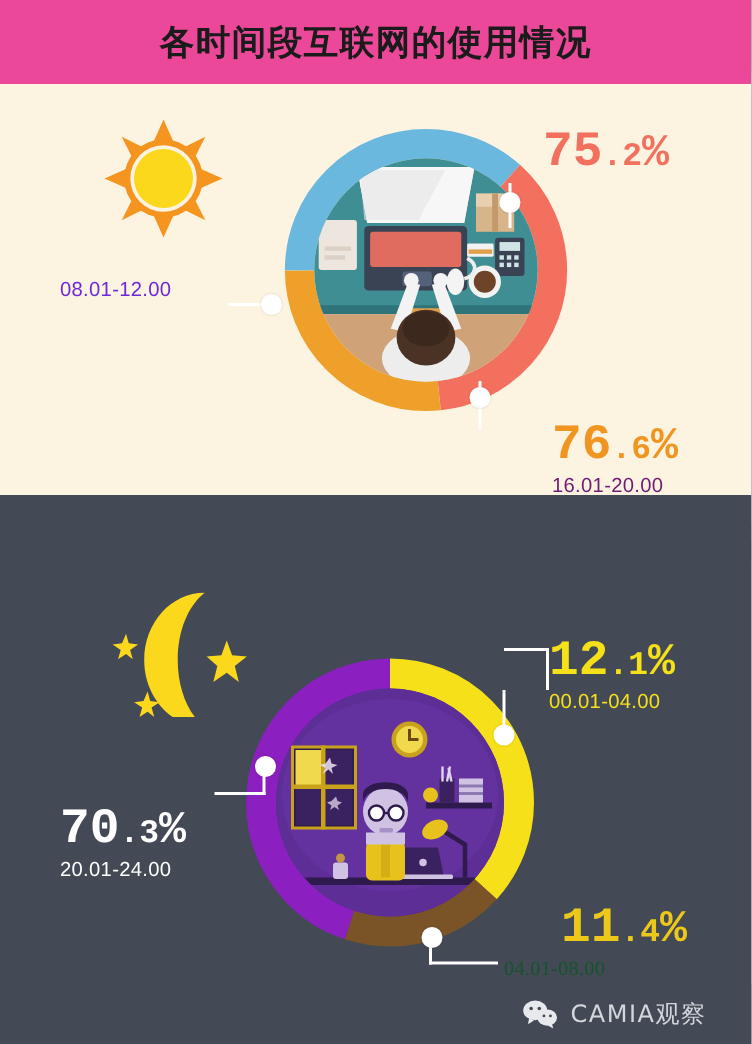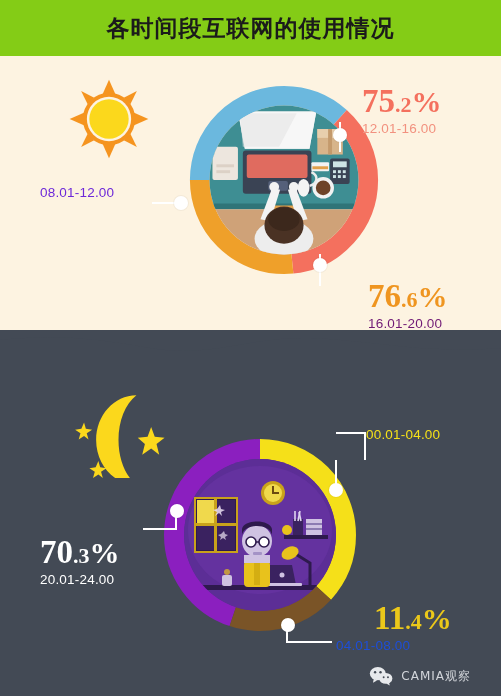--- a/index.html
+++ b/index.html
@@ -8,21 +8,21 @@
     background:#ffffff;
     font-family:"Liberation Sans","DejaVu Sans",sans-serif;
     overflow:hidden;
   }
   .page{position:relative;width:501px;height:696px;overflow:hidden;background:#fff;}
 
   
   .title-bar{
     position:absolute;left:0;top:0;width:501px;height:56px;
     display:flex;align-items:center;justify-content:center;
-    background:#84cc16;z-index:8;
+    background:#ec4899;z-index:8;
   }
   .title-text{
     font-size:23px;font-weight:bold;color:#1b1b1b;letter-spacing:1px;
     font-family:"DejaVu Sans","Liberation Sans",sans-serif;
   }
 
   
   .day-panel{
     position:absolute;left:0;top:48px;width:501px;height:312px;
     background:#FDF3E1;z-index:1;
@@ -48,52 +48,52 @@
   .conn-line{position:absolute;background:#ffffff;}
   .conn-dot{
     position:absolute;width:14px;height:14px;border-radius:50%;
     background:#ffffff;box-shadow:0 0 0 1px rgba(0,0,0,0.04);
   }
 
   
   .stat{position:absolute;z-index:7;}
   .stat .pct{
     font-weight:bold;line-height:1;white-space:nowrap;
-    font-family:Liberation Serif, serif;
+    font-family:Liberation Mono, monospace;
   }
   .stat .pct .big{font-size:33px;}
   .stat .pct .dec{font-size:22px;}
   .stat .pct .sym{font-size:30px;}
   .stat .range{font-size:13.5px;margin-top:3px;white-space:nowrap;letter-spacing:0.2px;}
 
   .stat-0801 .pct{color:#7EC6EA;} .stat-0801 .range{color:#6d28d9;}
   .stat-1201 .pct{color:#F4705E;} .stat-1201 .range{color:#F2917F;}
   .stat-1601 .pct{color:#EF9520;} .stat-1601 .range{color:#701a75;}
   .stat-0001 .pct{color:#F5E019;} .stat-0001 .range{color:#F5E019;}
-  .stat-0401 .pct{color:#EBC81A;margin-left:38px;} .stat-0401 .range{color:#1d4ed8;}
+  .stat-0401 .pct{color:#EBC81A;margin-left:38px;} .stat-0401 .range{color:#14532d;font-family:Liberation Serif, serif;}
   .stat-2001 .pct{color:#FFFFFF;} .stat-2001 .range{color:#FFFFFF;}
 
   
   .stat-0801{left:40px;top:182px;}
   .stat-1201{left:362px;top:85px;}
   .stat-1601{left:368px;top:280px;}
   .stat-0001{left:366px;top:424px;}
   .stat-0401{left:336px;top:602px;}
   .stat-2001{left:40px;top:536px;}
 
   
   .footer{
     position:absolute;left:0;bottom:0;width:501px;height:40px;
     background:#434A55;display:flex;align-items:center;justify-content:flex-end;
     padding-right:30px;box-sizing:border-box;z-index:9;
   }
   .footer-inner{display:flex;align-items:center;gap:8px;}
   .wechat-mark{width:24px;height:20px;}
   .footer-text{
-    color:#D3D6DB;font-size:12px;letter-spacing:1px;
+    color:#D3D6DB;font-size:16px;letter-spacing:1px;
     font-family:"DejaVu Sans","Liberation Sans",sans-serif;
   }
 </style>
 </head>
 <body>
 
 <div class="page">
 
   <div class="day-panel"></div>
 
@@ -214,21 +214,20 @@
   </div>
 
   <div class="stat stat-0801">
     <div class="range">08.01-12.00</div>
   </div>
 
   <div class="stat stat-1201">
     <div class="pct">
       <span class="big">75</span><span class="dec">.2</span><span class="sym">%</span>
     </div>
-    <div class="range">12.01-16.00</div>
   </div>
 
   <div class="stat stat-1601">
     <div class="pct">
       <span class="big">76</span><span class="dec">.6</span><span class="sym">%</span>
     </div>
     <div class="range">16.01-20.00</div>
   </div>
 
   <div class="night-panel"></div>
@@ -331,20 +330,23 @@
     <div class="conn-dot" style="left:170px;top:504px;"></div>
   </div>
 
   <div class="conn">
     <div class="conn-line" style="left:286px;top:625px;width:2px;height:18px;"></div>
     <div class="conn-line" style="left:286px;top:641px;width:46px;height:2px;"></div>
     <div class="conn-dot" style="left:281px;top:618px;"></div>
   </div>
 
   <div class="stat stat-0001">
+    <div class="pct">
+      <span class="big">12</span><span class="dec">.1</span><span class="sym">%</span>
+    </div>
     <div class="range">00.01-04.00</div>
   </div>
 
   <div class="stat stat-0401">
     <div class="pct">
       <span class="big">11</span><span class="dec">.4</span><span class="sym">%</span>
     </div>
     <div class="range">04.01-08.00</div>
   </div>
 

